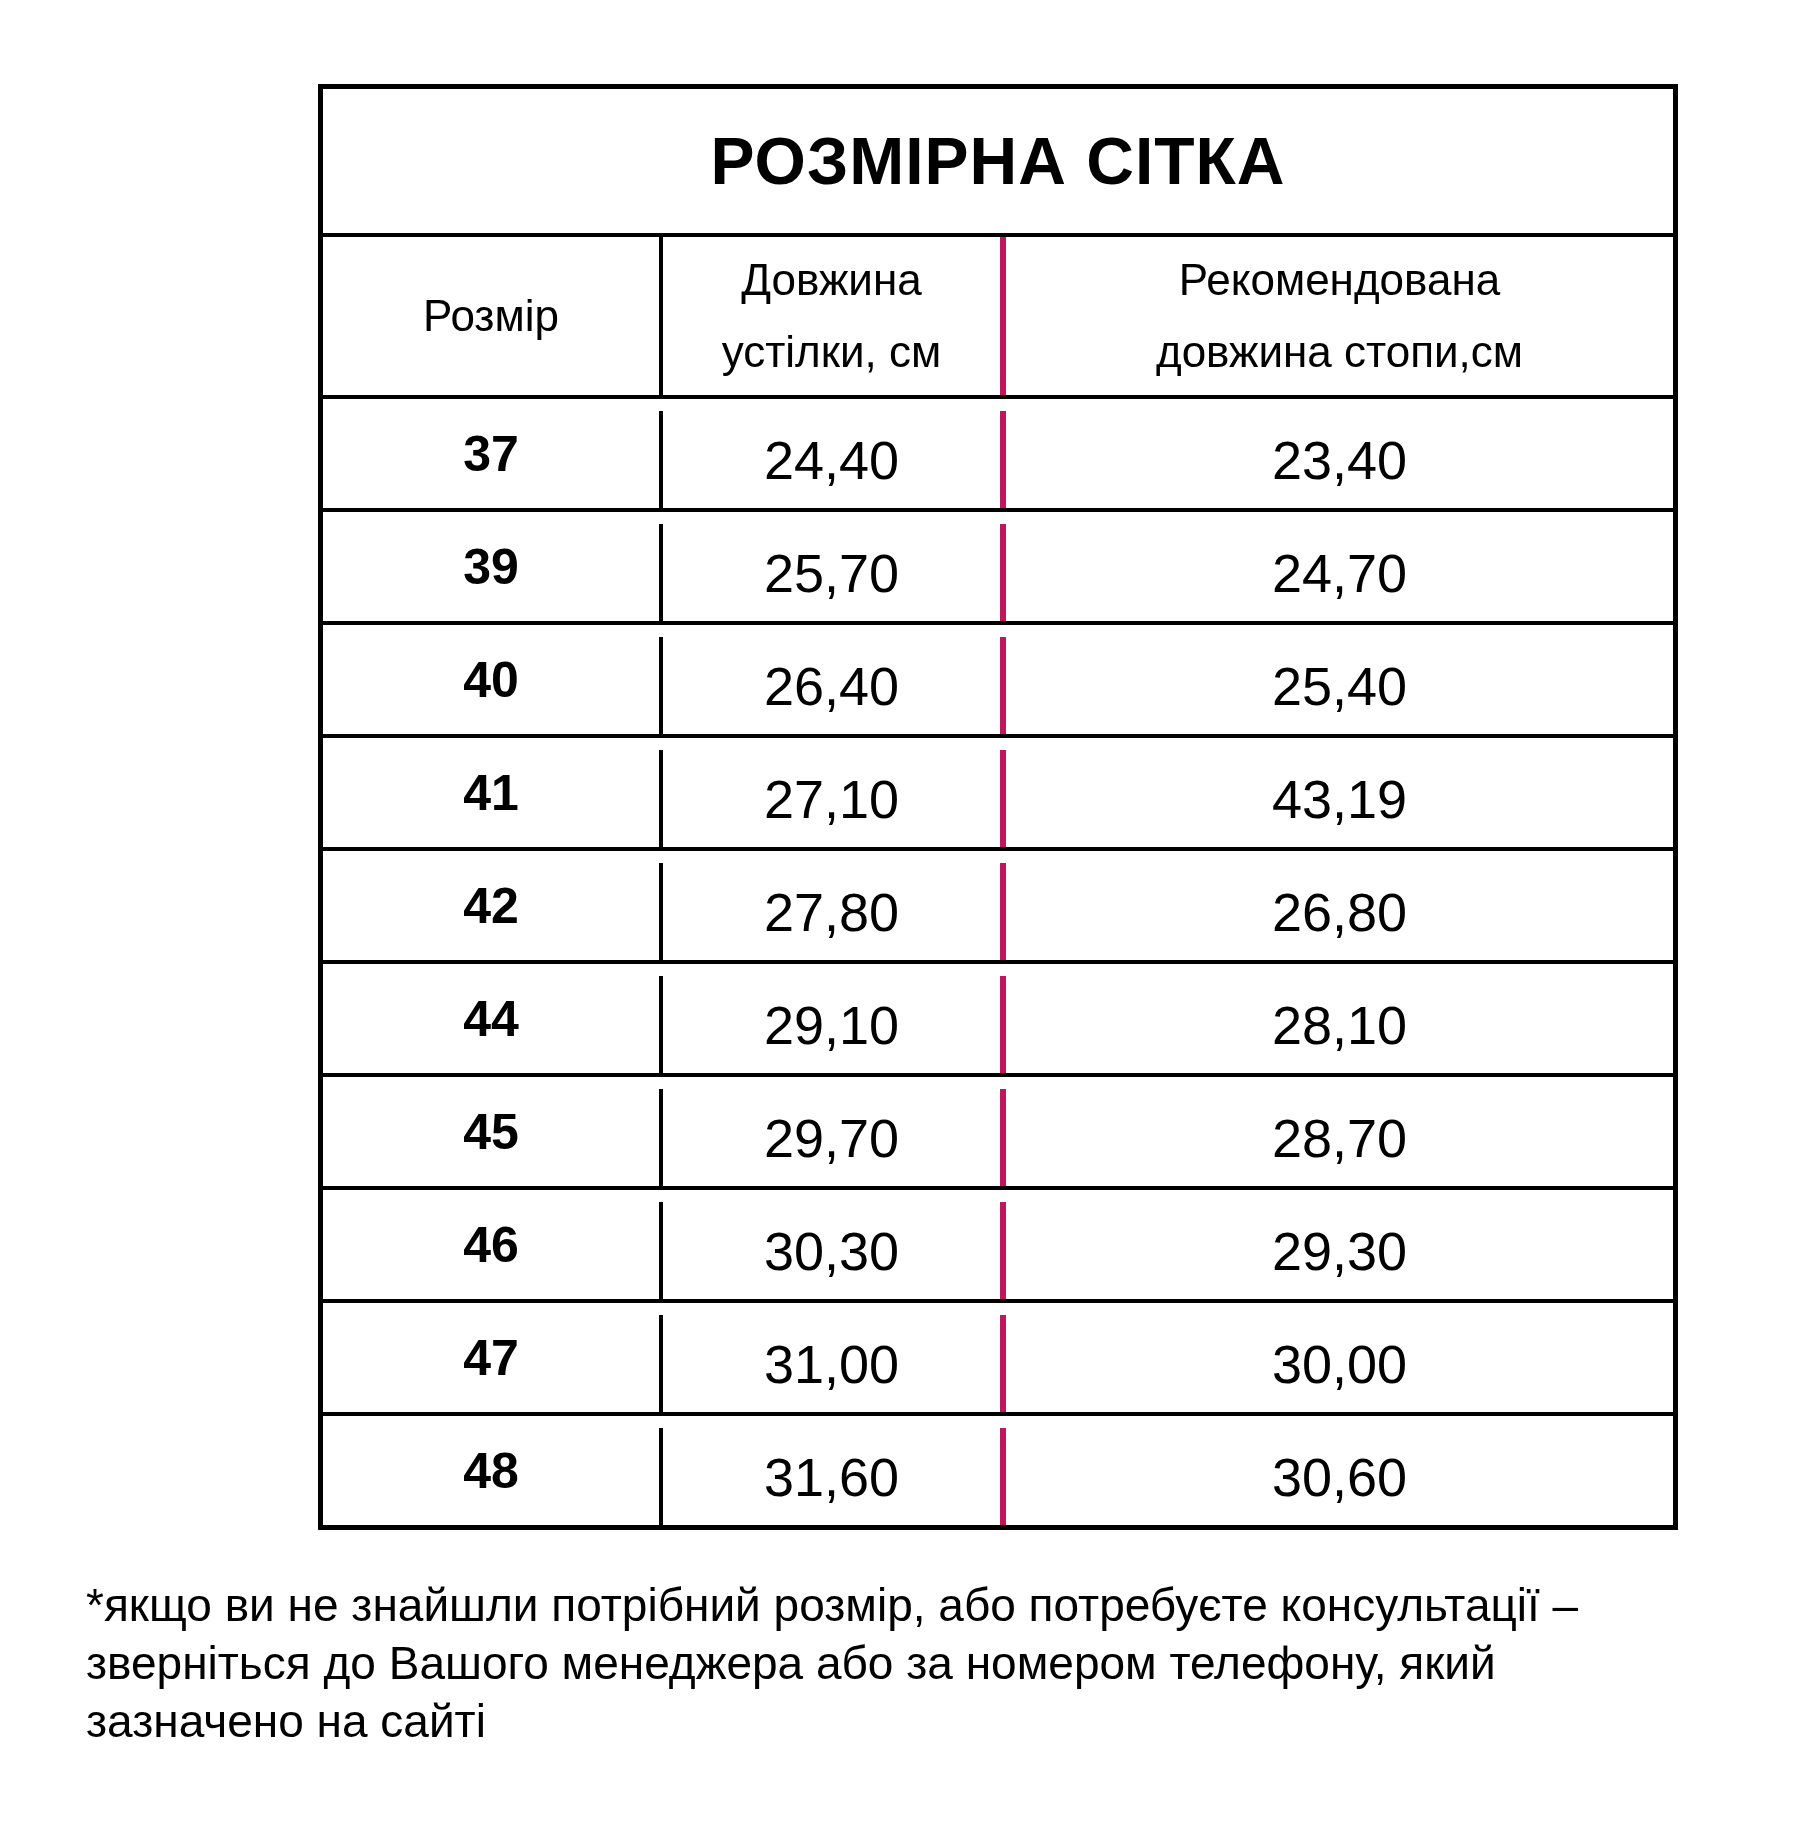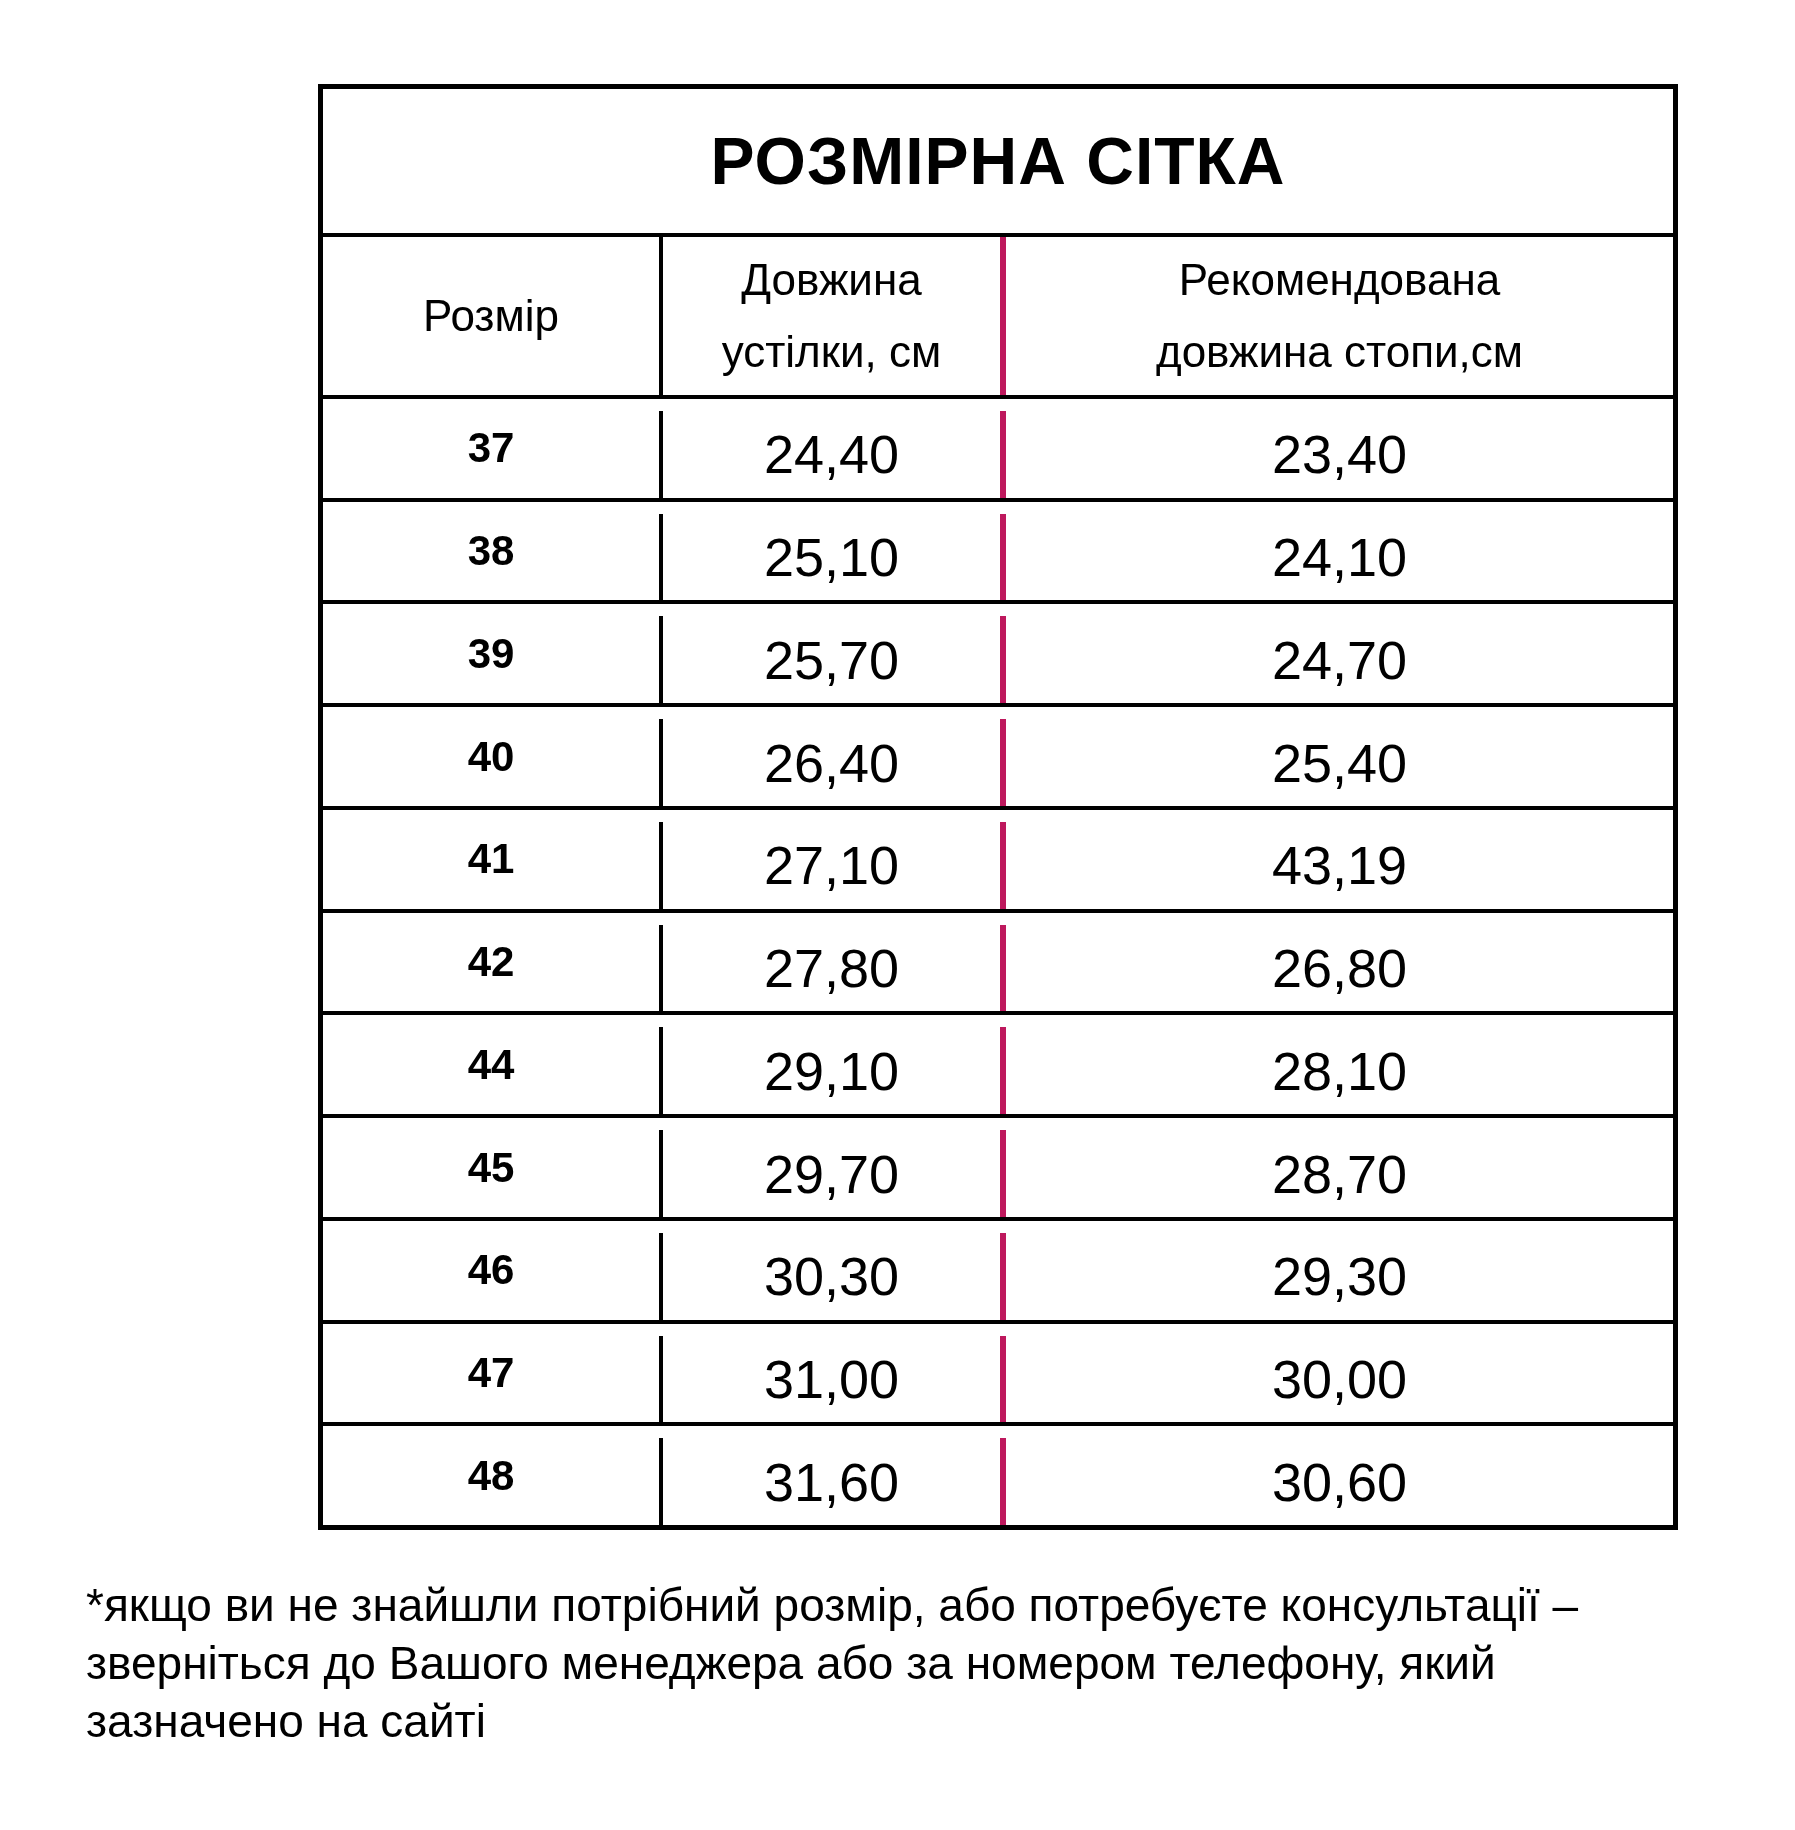--- a/index.html
+++ b/index.html
@@ -62,21 +62,21 @@
   .col-a { width: 336px; }
   .col-b { width: 341px; border-left: 4px solid #000000; }
   .col-c { flex: 1; border-left: 6px solid #be185d; }
   .header-cell {
     font-size: 44px;
     line-height: 72px;
     text-align: center;
     white-space: nowrap;
   }
   .size-cell {
-    font-size: 42px;
+    font-size: 50px;
     font-weight: bold;
   }
   .val-cell {
     font-size: 54px;
     margin-top: 12px;
   }
   .footnote {
     position: absolute;
     left: 86px;
     top: 1576px;
@@ -107,25 +107,20 @@
         <div>довжина стопи,см</div>
       </div>
     </div>
 
     <div class="data-row">
       <div class="cell col-a size-cell">37</div>
       <div class="cell col-b val-cell">24,40</div>
       <div class="cell col-c val-cell">23,40</div>
     </div>
 
-    <div class="data-row">
-      <div class="cell col-a size-cell">38</div>
-      <div class="cell col-b val-cell">25,10</div>
-      <div class="cell col-c val-cell">24,10</div>
-    </div>
 
     <div class="data-row">
       <div class="cell col-a size-cell">39</div>
       <div class="cell col-b val-cell">25,70</div>
       <div class="cell col-c val-cell">24,70</div>
     </div>
 
     <div class="data-row">
       <div class="cell col-a size-cell">40</div>
       <div class="cell col-b val-cell">26,40</div>

